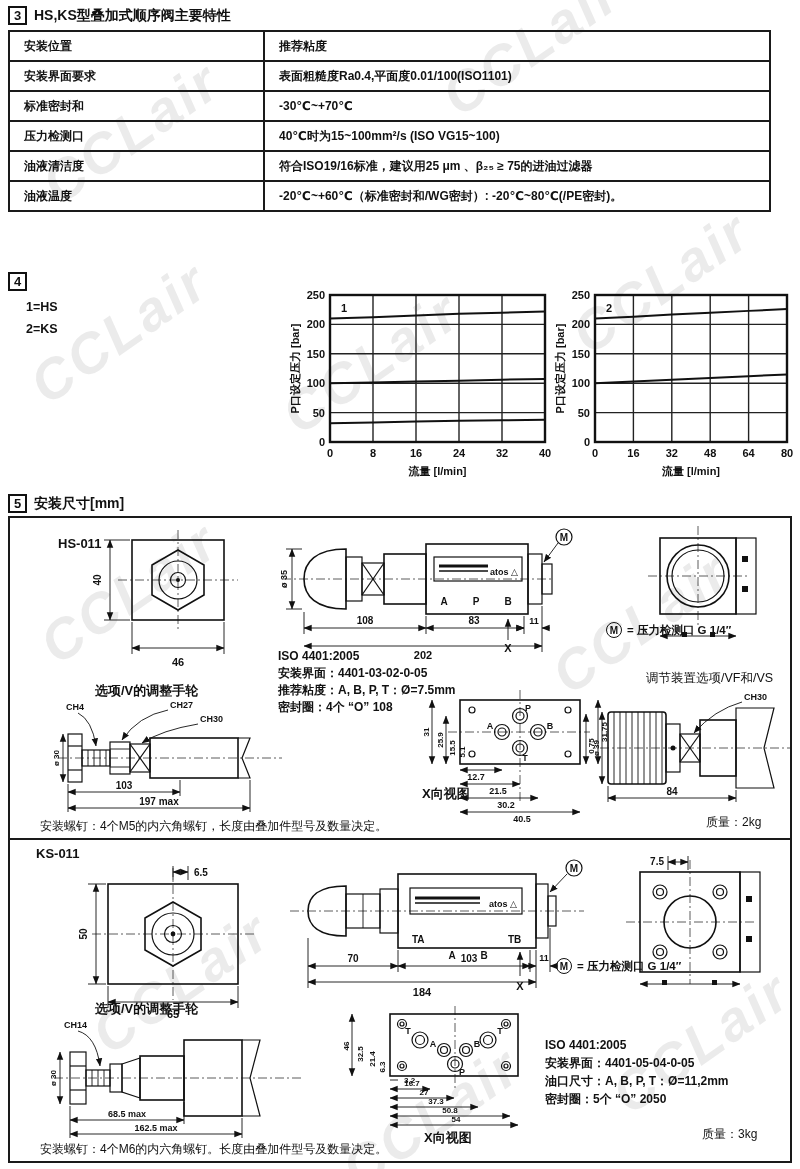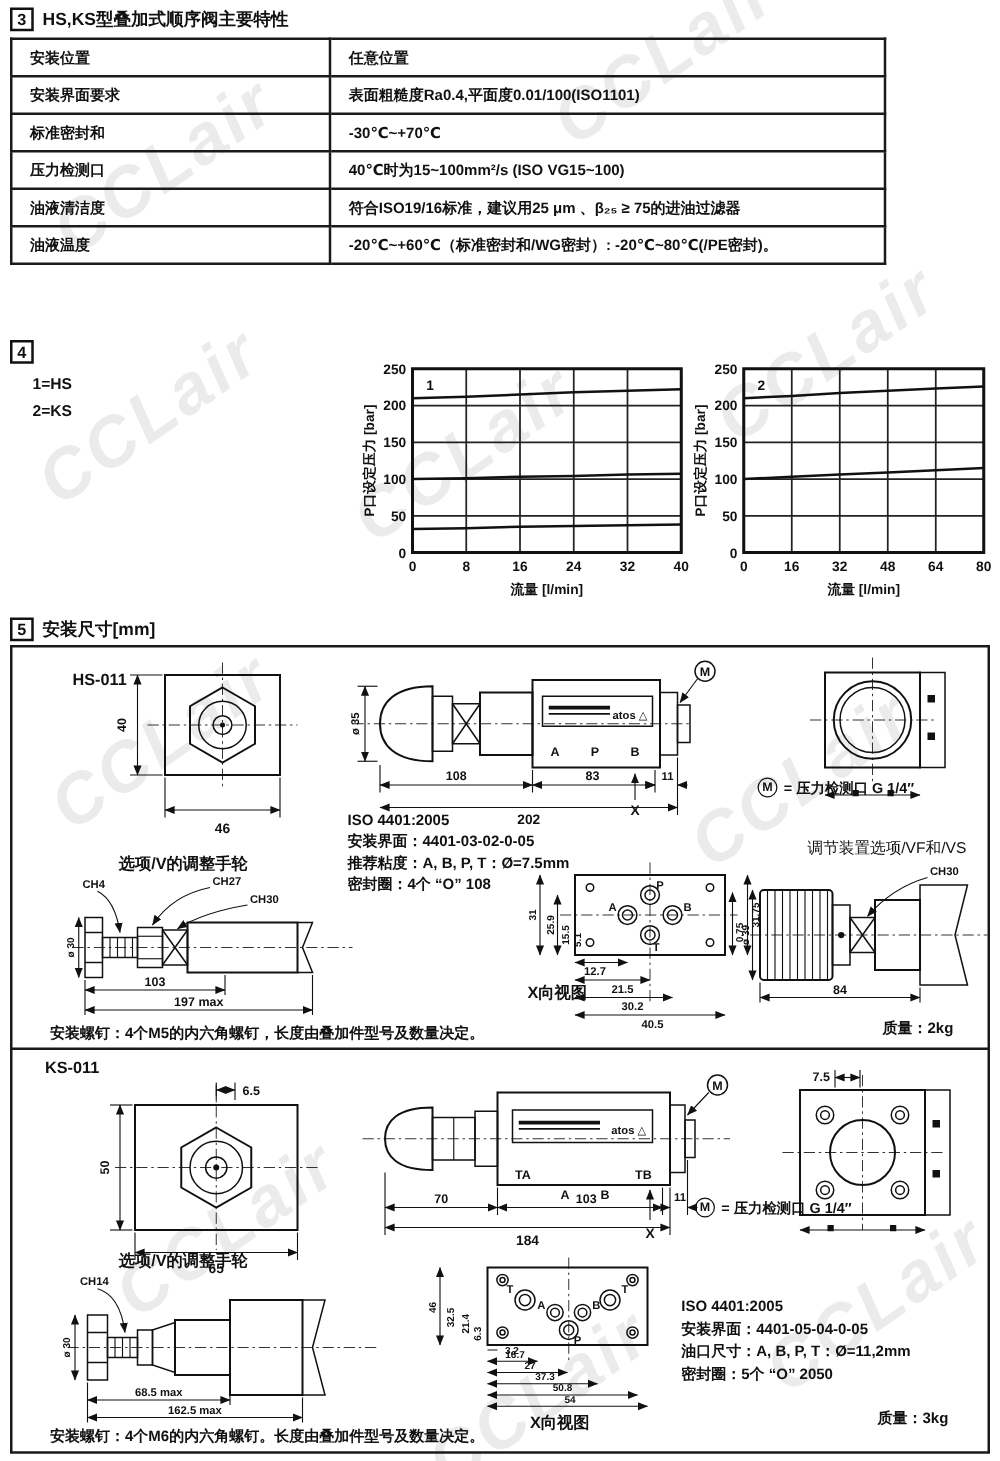--- a/index.html
+++ b/index.html
@@ -1,29 +1,29 @@
 <!DOCTYPE html>
 <html><head>
 <meta charset="utf-8">
 <style>
   *{margin:0;padding:0;box-sizing:border-box}
   html,body{background:#e8e8e8}
   .page{position:relative;width:800px;height:1169px;background:#fff;font-family:"Liberation Sans","DejaVu Sans",sans-serif;color:#111;overflow:hidden}
   .wm{position:absolute;font-weight:bold;font-style:italic;font-size:56px;letter-spacing:3px;color:rgba(100,100,100,0.13);transform:rotate(-35deg);white-space:nowrap;pointer-events:none;z-index:5}
   .sec-head{position:absolute;display:flex;align-items:center;gap:7px;font-weight:bold;font-size:14px;z-index:10}
   .sec-num{border:2px solid #111;width:19px;height:19px;display:flex;align-items:center;justify-content:center;font-size:13px;flex:0 0 auto}
-  table.spec{position:absolute;left:8px;top:30px;width:701px;border-collapse:collapse;z-index:10}
+  table.spec{position:absolute;left:8px;top:30px;width:763px;border-collapse:collapse;z-index:10}
   table.spec td{border:2px solid #1a1a1a;font-size:12px;font-weight:bold;padding:0 14px;height:30px;vertical-align:middle}
   table.spec td.lbl{width:255px}
   .boxed1{display:inline-flex;align-items:center;justify-content:center;border:1.5px solid #111;min-width:14px;height:14px;font-size:11px;margin:0 4px;vertical-align:-2px}
   .legend{position:absolute;font-weight:bold;font-size:12.5px;z-index:10}
   .big-box{position:absolute;left:8px;top:516px;width:784px;height:647px;border:2px solid #1a1a1a;z-index:8}
   .divider{position:absolute;left:8px;top:838px;width:784px;border-top:2.5px solid #1a1a1a;z-index:9}
   .abs{position:absolute;z-index:10}
-  .bold12{font-weight:bold;font-size:12px}
+  .bold12{font-weight:normal;font-size:12px}
   .bold13{font-weight:bold;font-size:13px}
   .iso-block{font-weight:bold;font-size:12px;line-height:17px;white-space:nowrap}
   .m-note{display:flex;align-items:center;gap:5px;font-weight:bold;font-size:11.5px;white-space:nowrap}
   .mcirc{border:1.5px solid #111;border-radius:50%;width:16px;height:16px;display:inline-flex;align-items:center;justify-content:center;font-size:10px;flex:0 0 auto}
   svg{overflow:visible}
   svg .s{stroke:#111;fill:none;stroke-width:1.6}
   svg .s2{stroke:#111;fill:none;stroke-width:1.2}
   svg .dim{stroke:#111;stroke-width:0.9;fill:none}
   svg .dash{stroke:#333;stroke-width:0.8;fill:none;stroke-dasharray:9 3 2 3}
   svg text{fill:#111;font-family:"Liberation Sans","DejaVu Sans",sans-serif;font-weight:bold}
@@ -59,21 +59,21 @@
 
   <div class="sec-head" style="left:8px;top:6px">
     <span class="sec-num">3</span>
     <span>HS,KS型叠加式顺序阀主要特性</span>
   </div>
 
   <table class="spec">
     <tbody>
         <tr>
       <td class="lbl">安装位置</td>
-      <td>任意位置</td>
+      <td>推荐粘度</td>
     </tr>
     <tr>
       <td class="lbl">安装界面要求</td>
       <td>表面粗糙度Ra0.4,平面度0.01/100(ISO1101)</td>
     </tr>
     <tr>
       <td class="lbl">标准密封和</td>
       <td>-30℃~+70℃</td>
     </tr>
     <tr>

